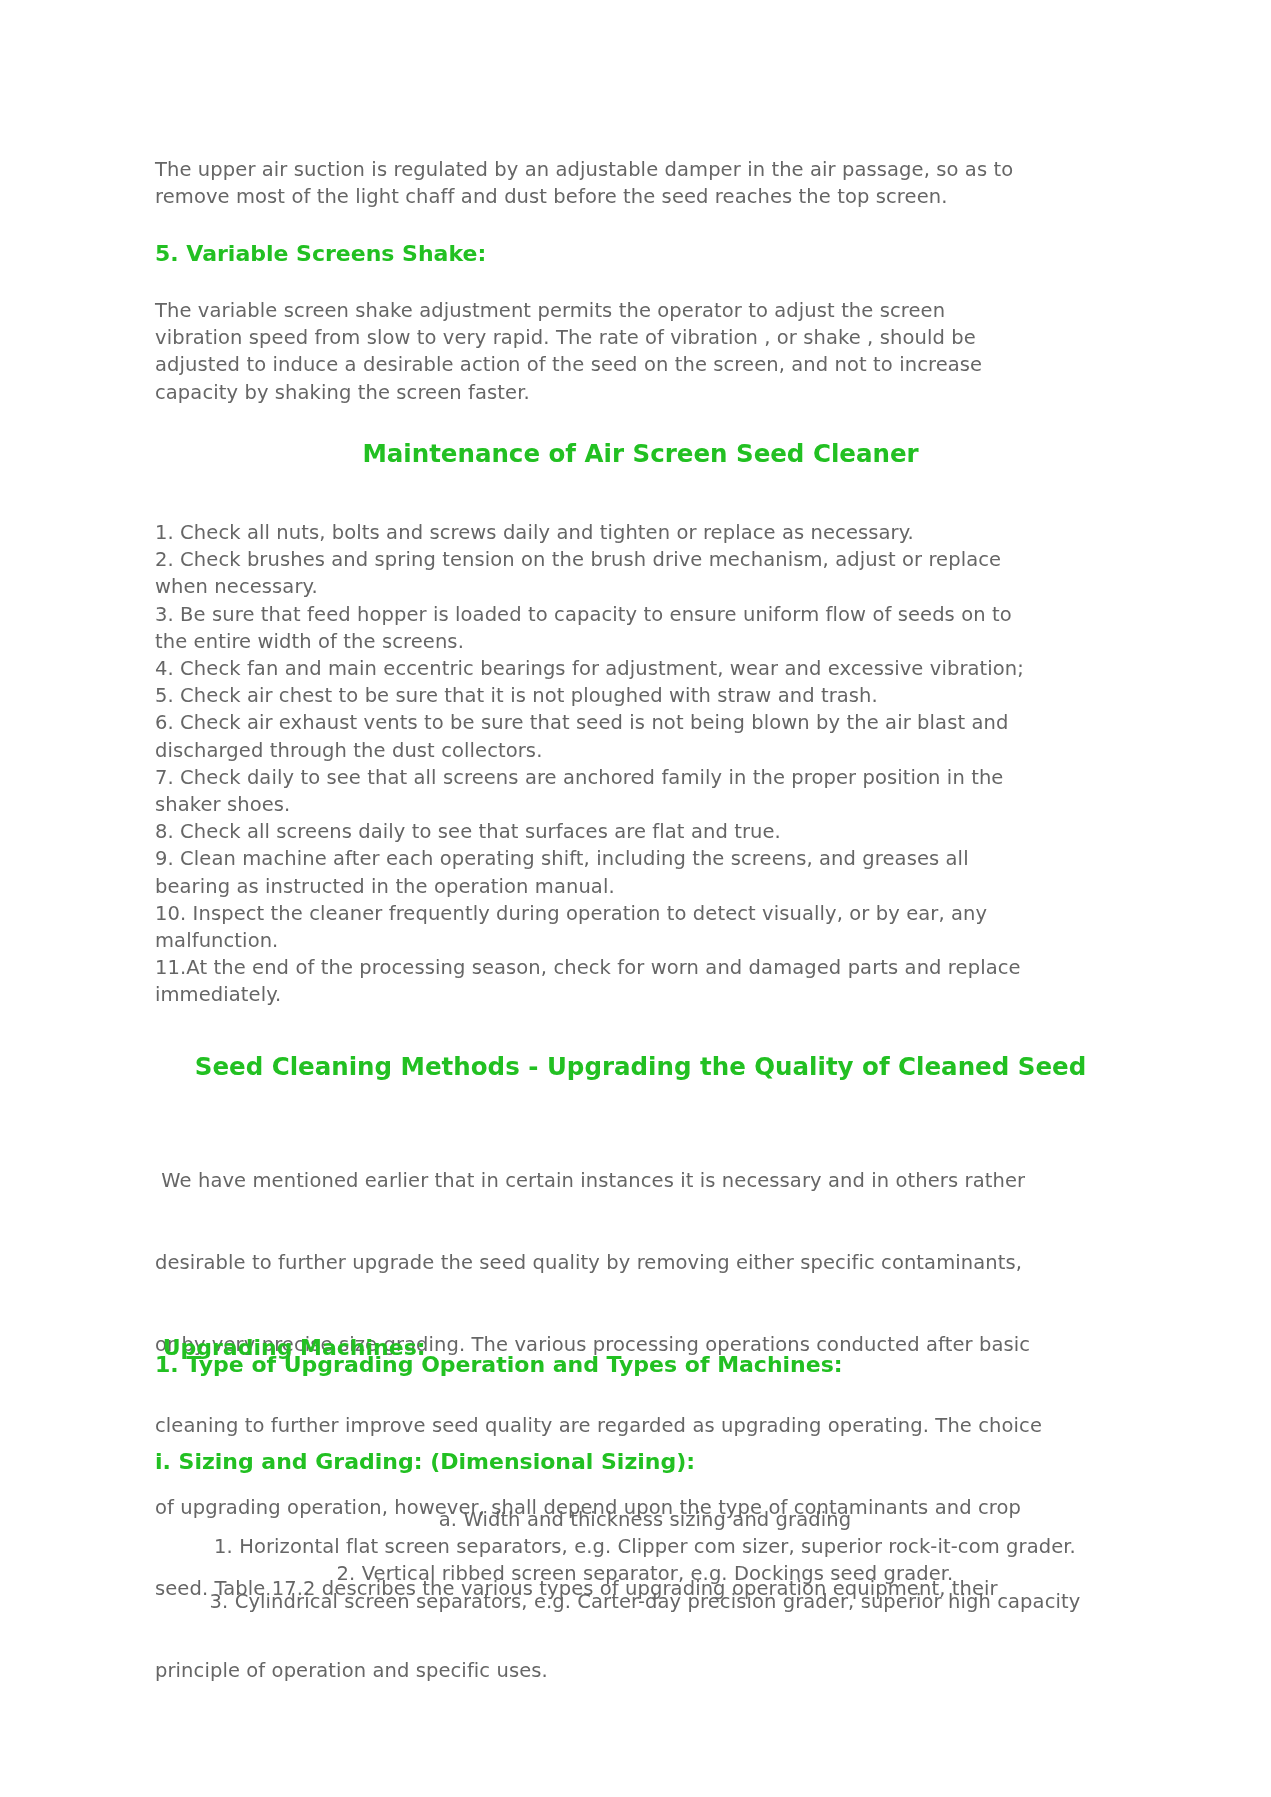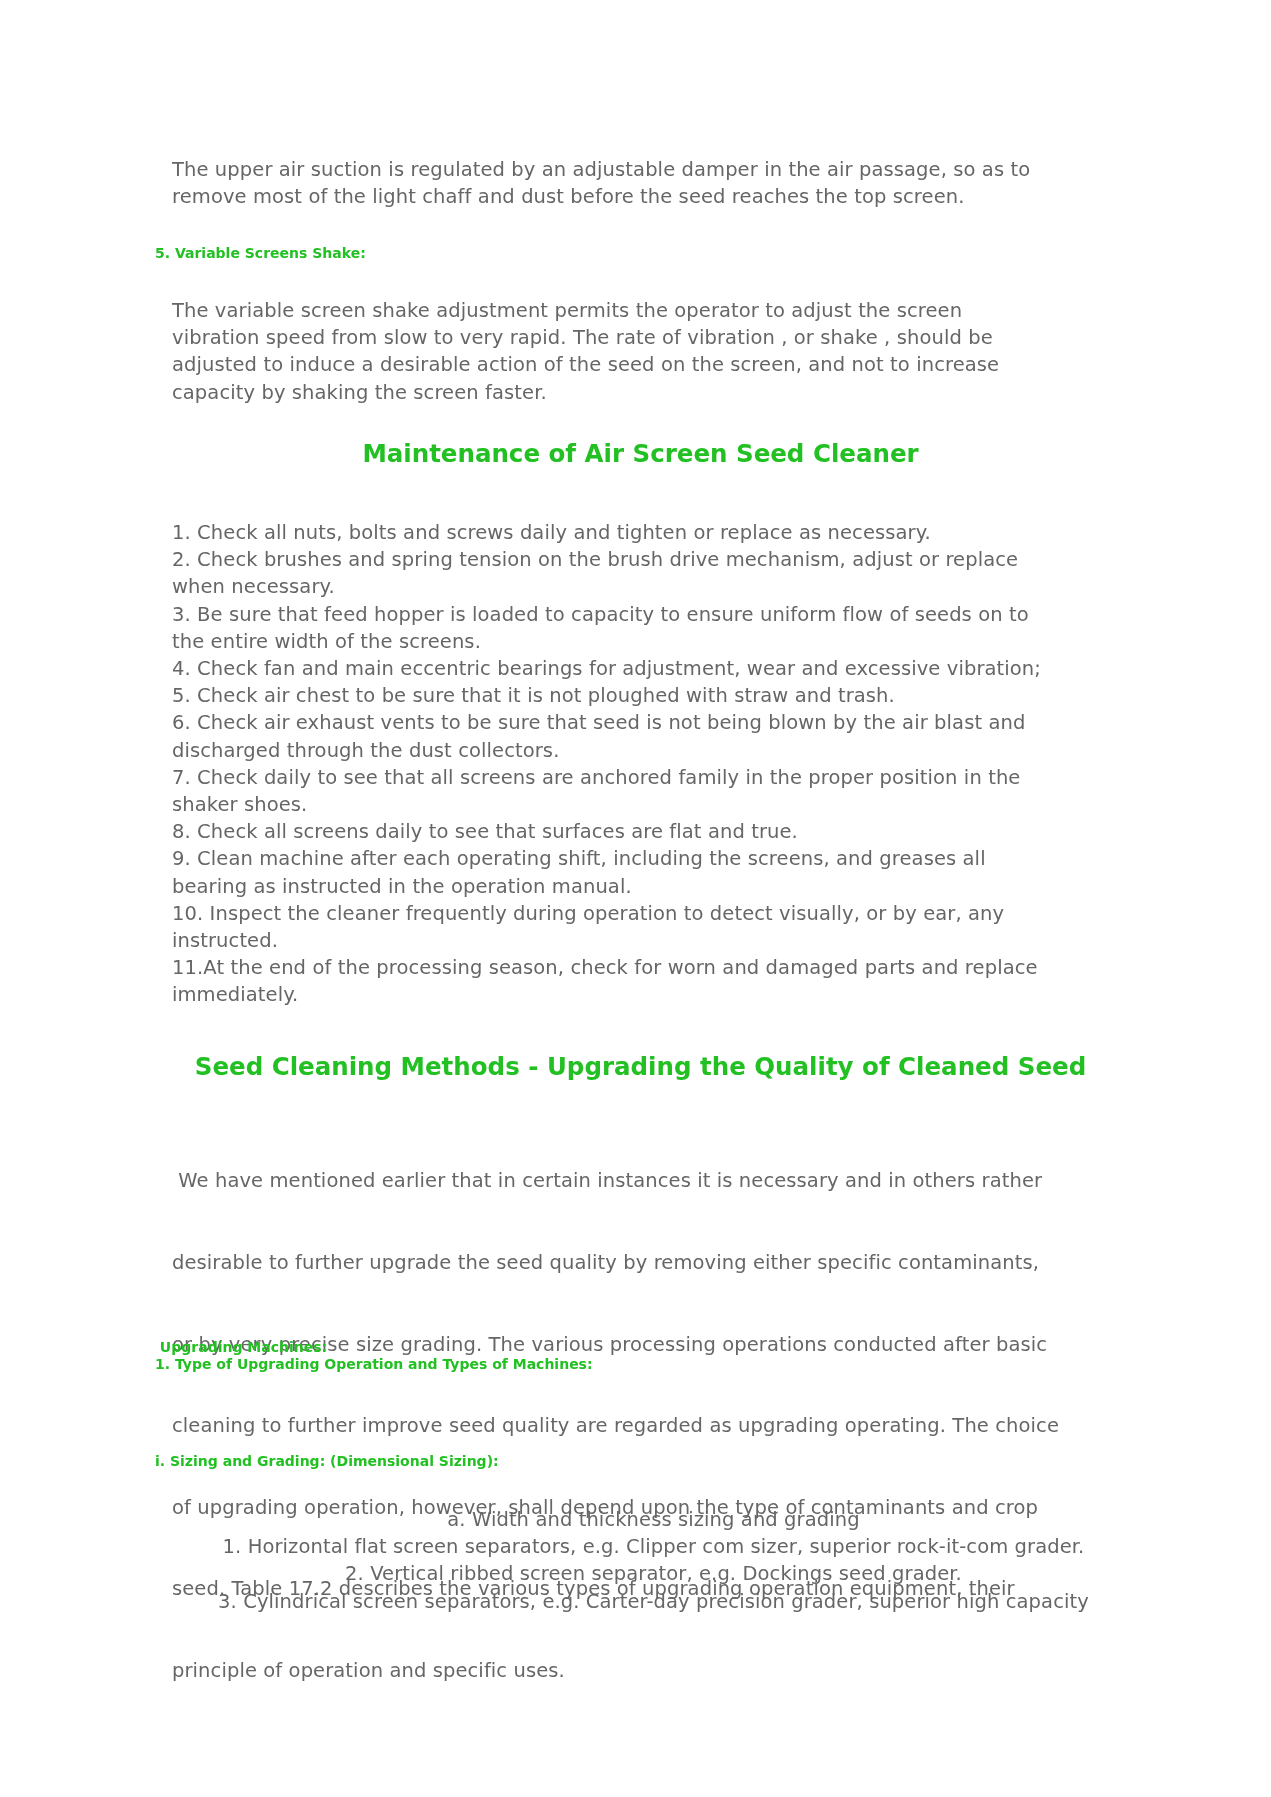--- a/index.html
+++ b/index.html
@@ -4,25 +4,25 @@
 <style>
   html, body { margin: 0; padding: 0; background: #ffffff; }
   body { width: 1271px; height: 1797px; position: relative; overflow: hidden; }
   .page { position: absolute; left: 0; top: 0; width: 1271px; height: 1797px; background: #fff; }
   .body-text {
     position: absolute; left: 155px; width: 980px;
     font-family: "DejaVu Sans", sans-serif;
     font-size: 19.5px; line-height: 27.2px; color: #666666;
     margin: 0; letter-spacing: 0.1px;
   }
-  .line { display: block; white-space: nowrap; margin-left: 17px; }
+  .line { display: block; white-space: nowrap; }
   .sub-heading {
     position: absolute; left: 155px;
     font-family: "DejaVu Sans", sans-serif;
-    font-weight: bold; font-size: 14px; line-height: 27px;
+    font-weight: bold; font-size: 22px; line-height: 27px;
     color: #22c022; margin: 0; white-space: nowrap;
   }
   .section-heading {
     position: absolute; left: 0; width: 1271px; text-align: center;
     font-family: "DejaVu Sans", sans-serif;
     font-weight: bold; font-size: 24.5px; line-height: 32px;
     color: #22c022; margin: 0; white-space: nowrap;
   }
 </style>
 </head>
@@ -55,21 +55,21 @@
     <span class="line">4. Check fan and main eccentric bearings for adjustment, wear and excessive vibration;</span>
     <span class="line">5. Check air chest to be sure that it is not ploughed with straw and trash.</span>
     <span class="line">6. Check air exhaust vents to be sure that seed is not being blown by the air blast and</span>
     <span class="line">discharged through the dust collectors.</span>
     <span class="line">7. Check daily to see that all screens are anchored family in the proper position in the</span>
     <span class="line">shaker shoes.</span>
     <span class="line">8. Check all screens daily to see that surfaces are flat and true.</span>
     <span class="line">9. Clean machine after each operating shift, including the screens, and greases all</span>
     <span class="line">bearing as instructed in the operation manual.</span>
     <span class="line">10. Inspect the cleaner frequently during operation to detect visually, or by ear, any</span>
-    <span class="line">instructed.</span>
+    <span class="line">malfunction.</span>
     <span class="line">11.At the end of the processing season, check for worn and damaged parts and replace</span>
     <span class="line">immediately.</span>
   </div>
 
   <h2 class="section-heading" style="top:1051px; left:5px;">Seed Cleaning Methods - Upgrading the Quality of Cleaned Seed</h2>
 
   <p class="body-text" style="top:1113px; white-space:pre;">
     <span class="line" style="white-space:pre;"> We have mentioned earlier that in certain instances it is necessary and in others rather</span>
     <span class="line">desirable to further upgrade the seed quality by removing either specific contaminants,</span>
     <span class="line">or by very precise size grading. The various processing operations conducted after basic</span>

